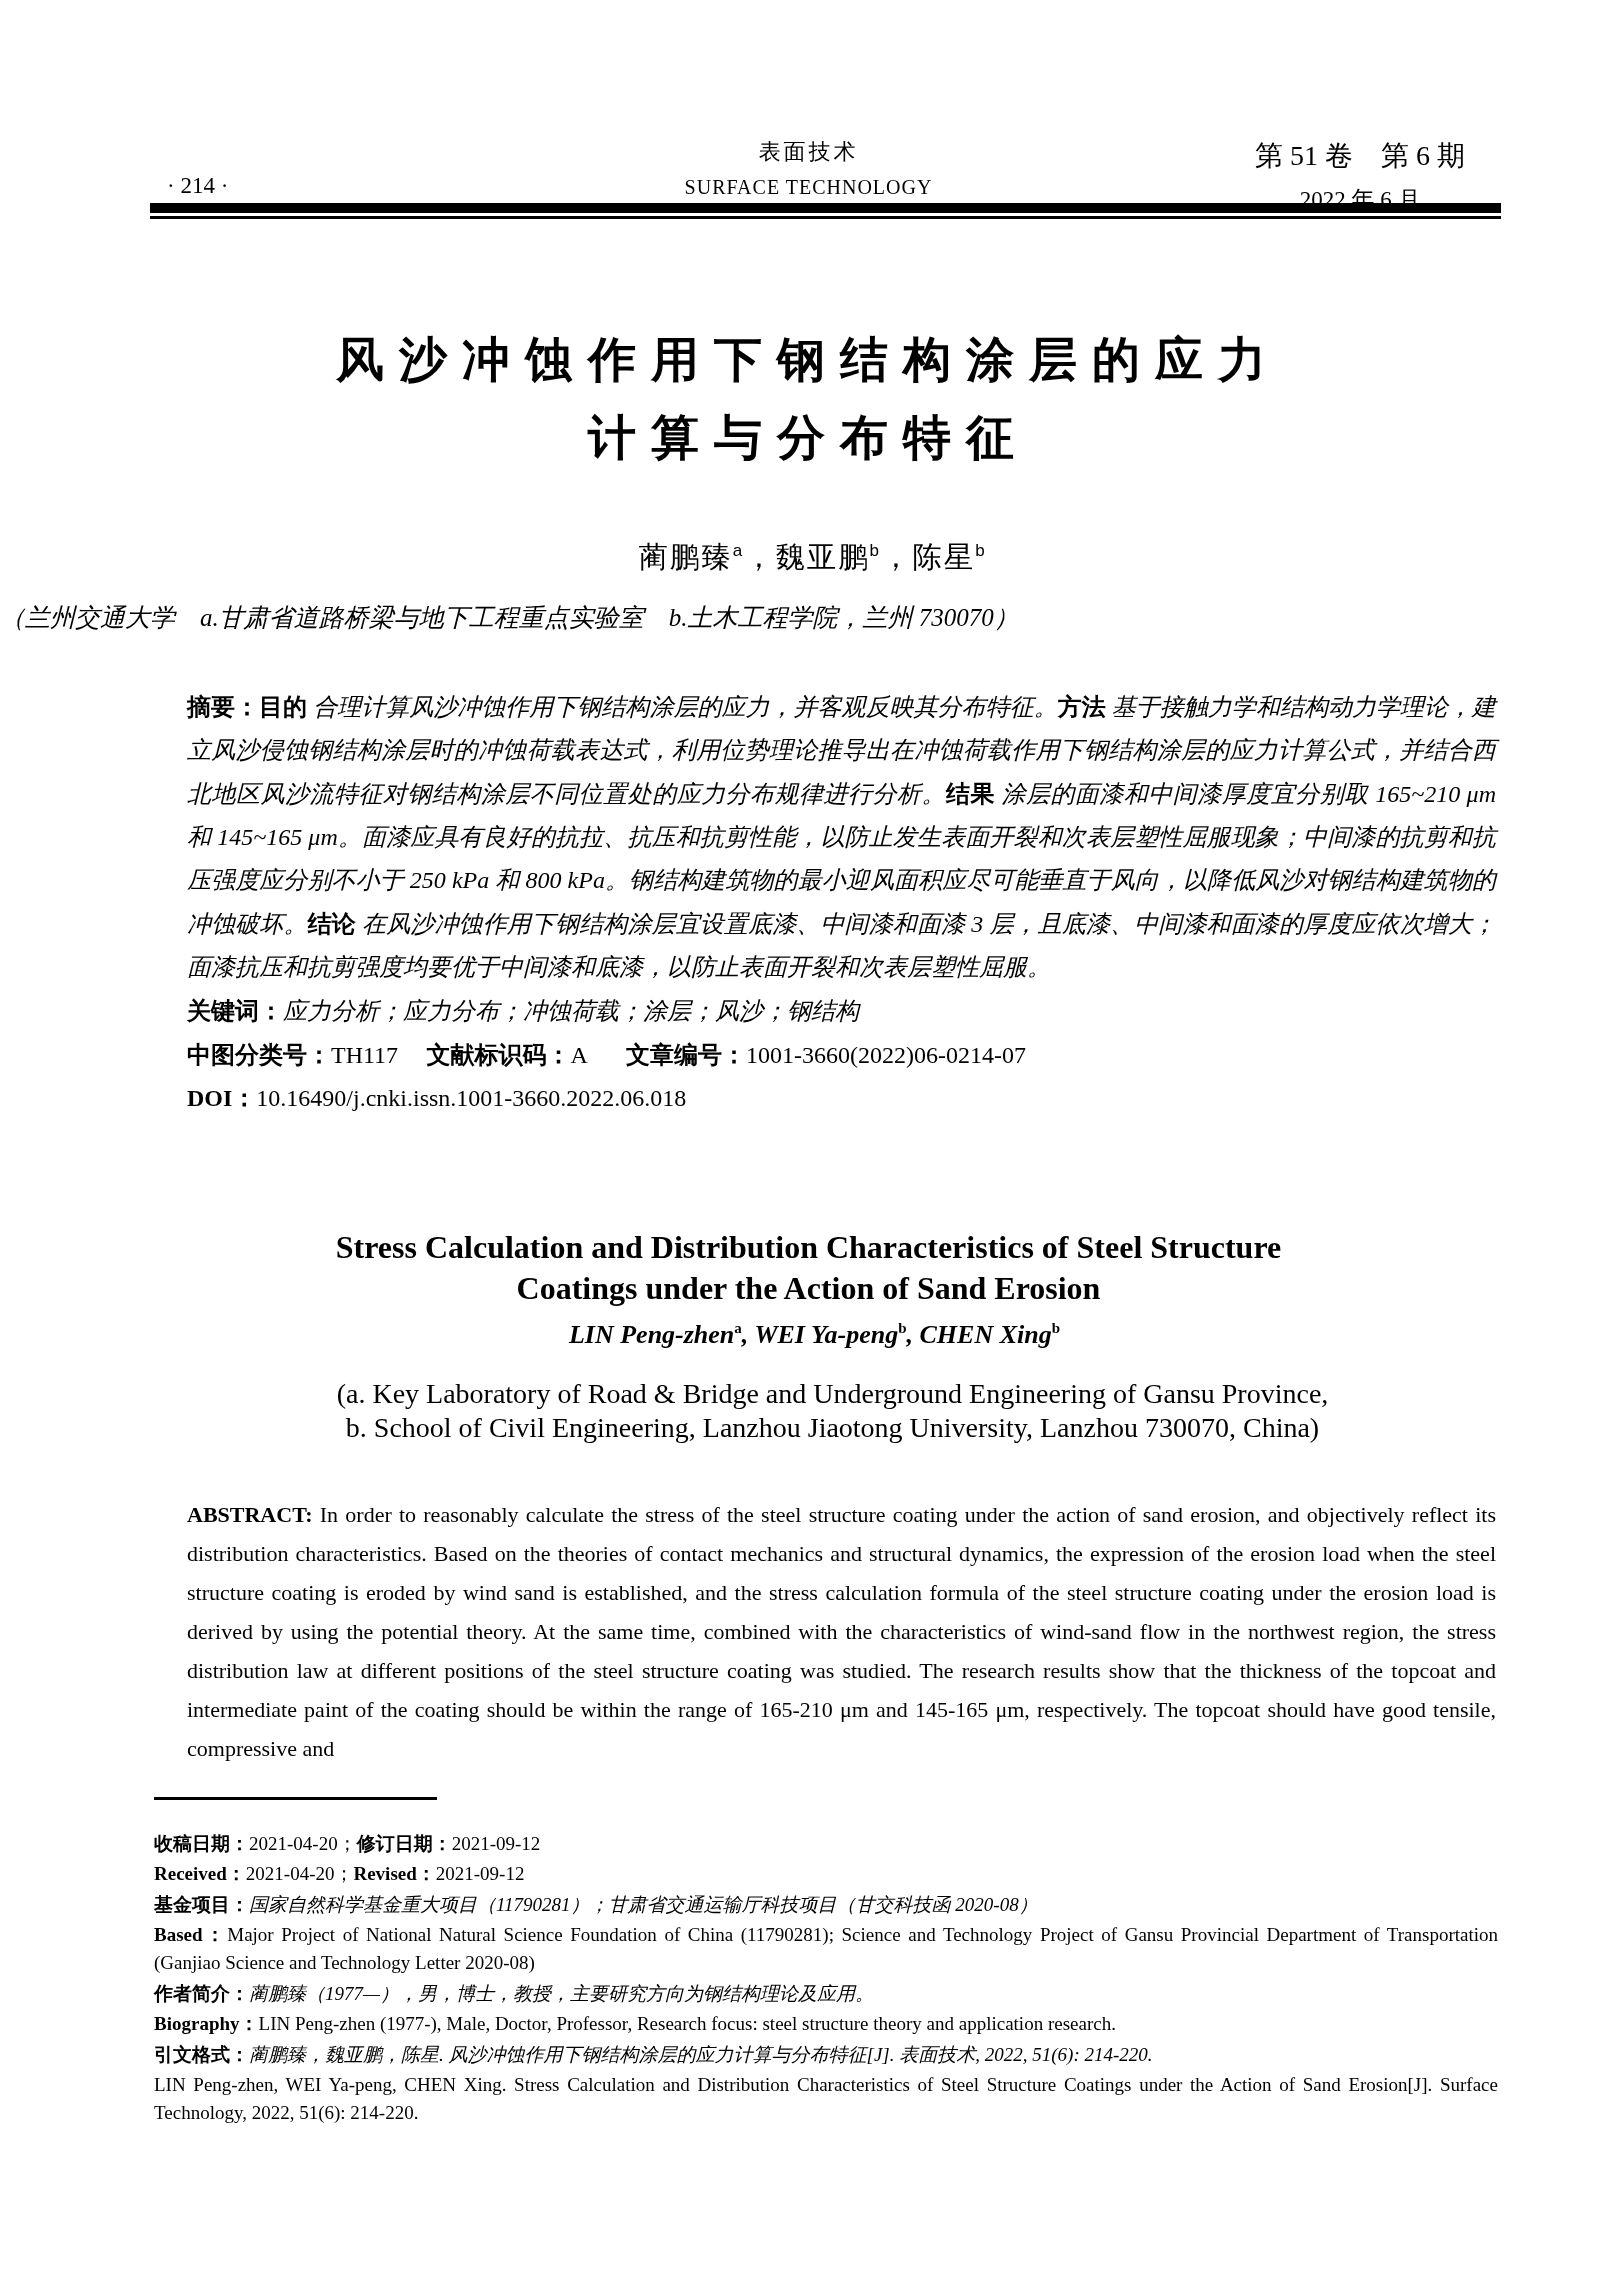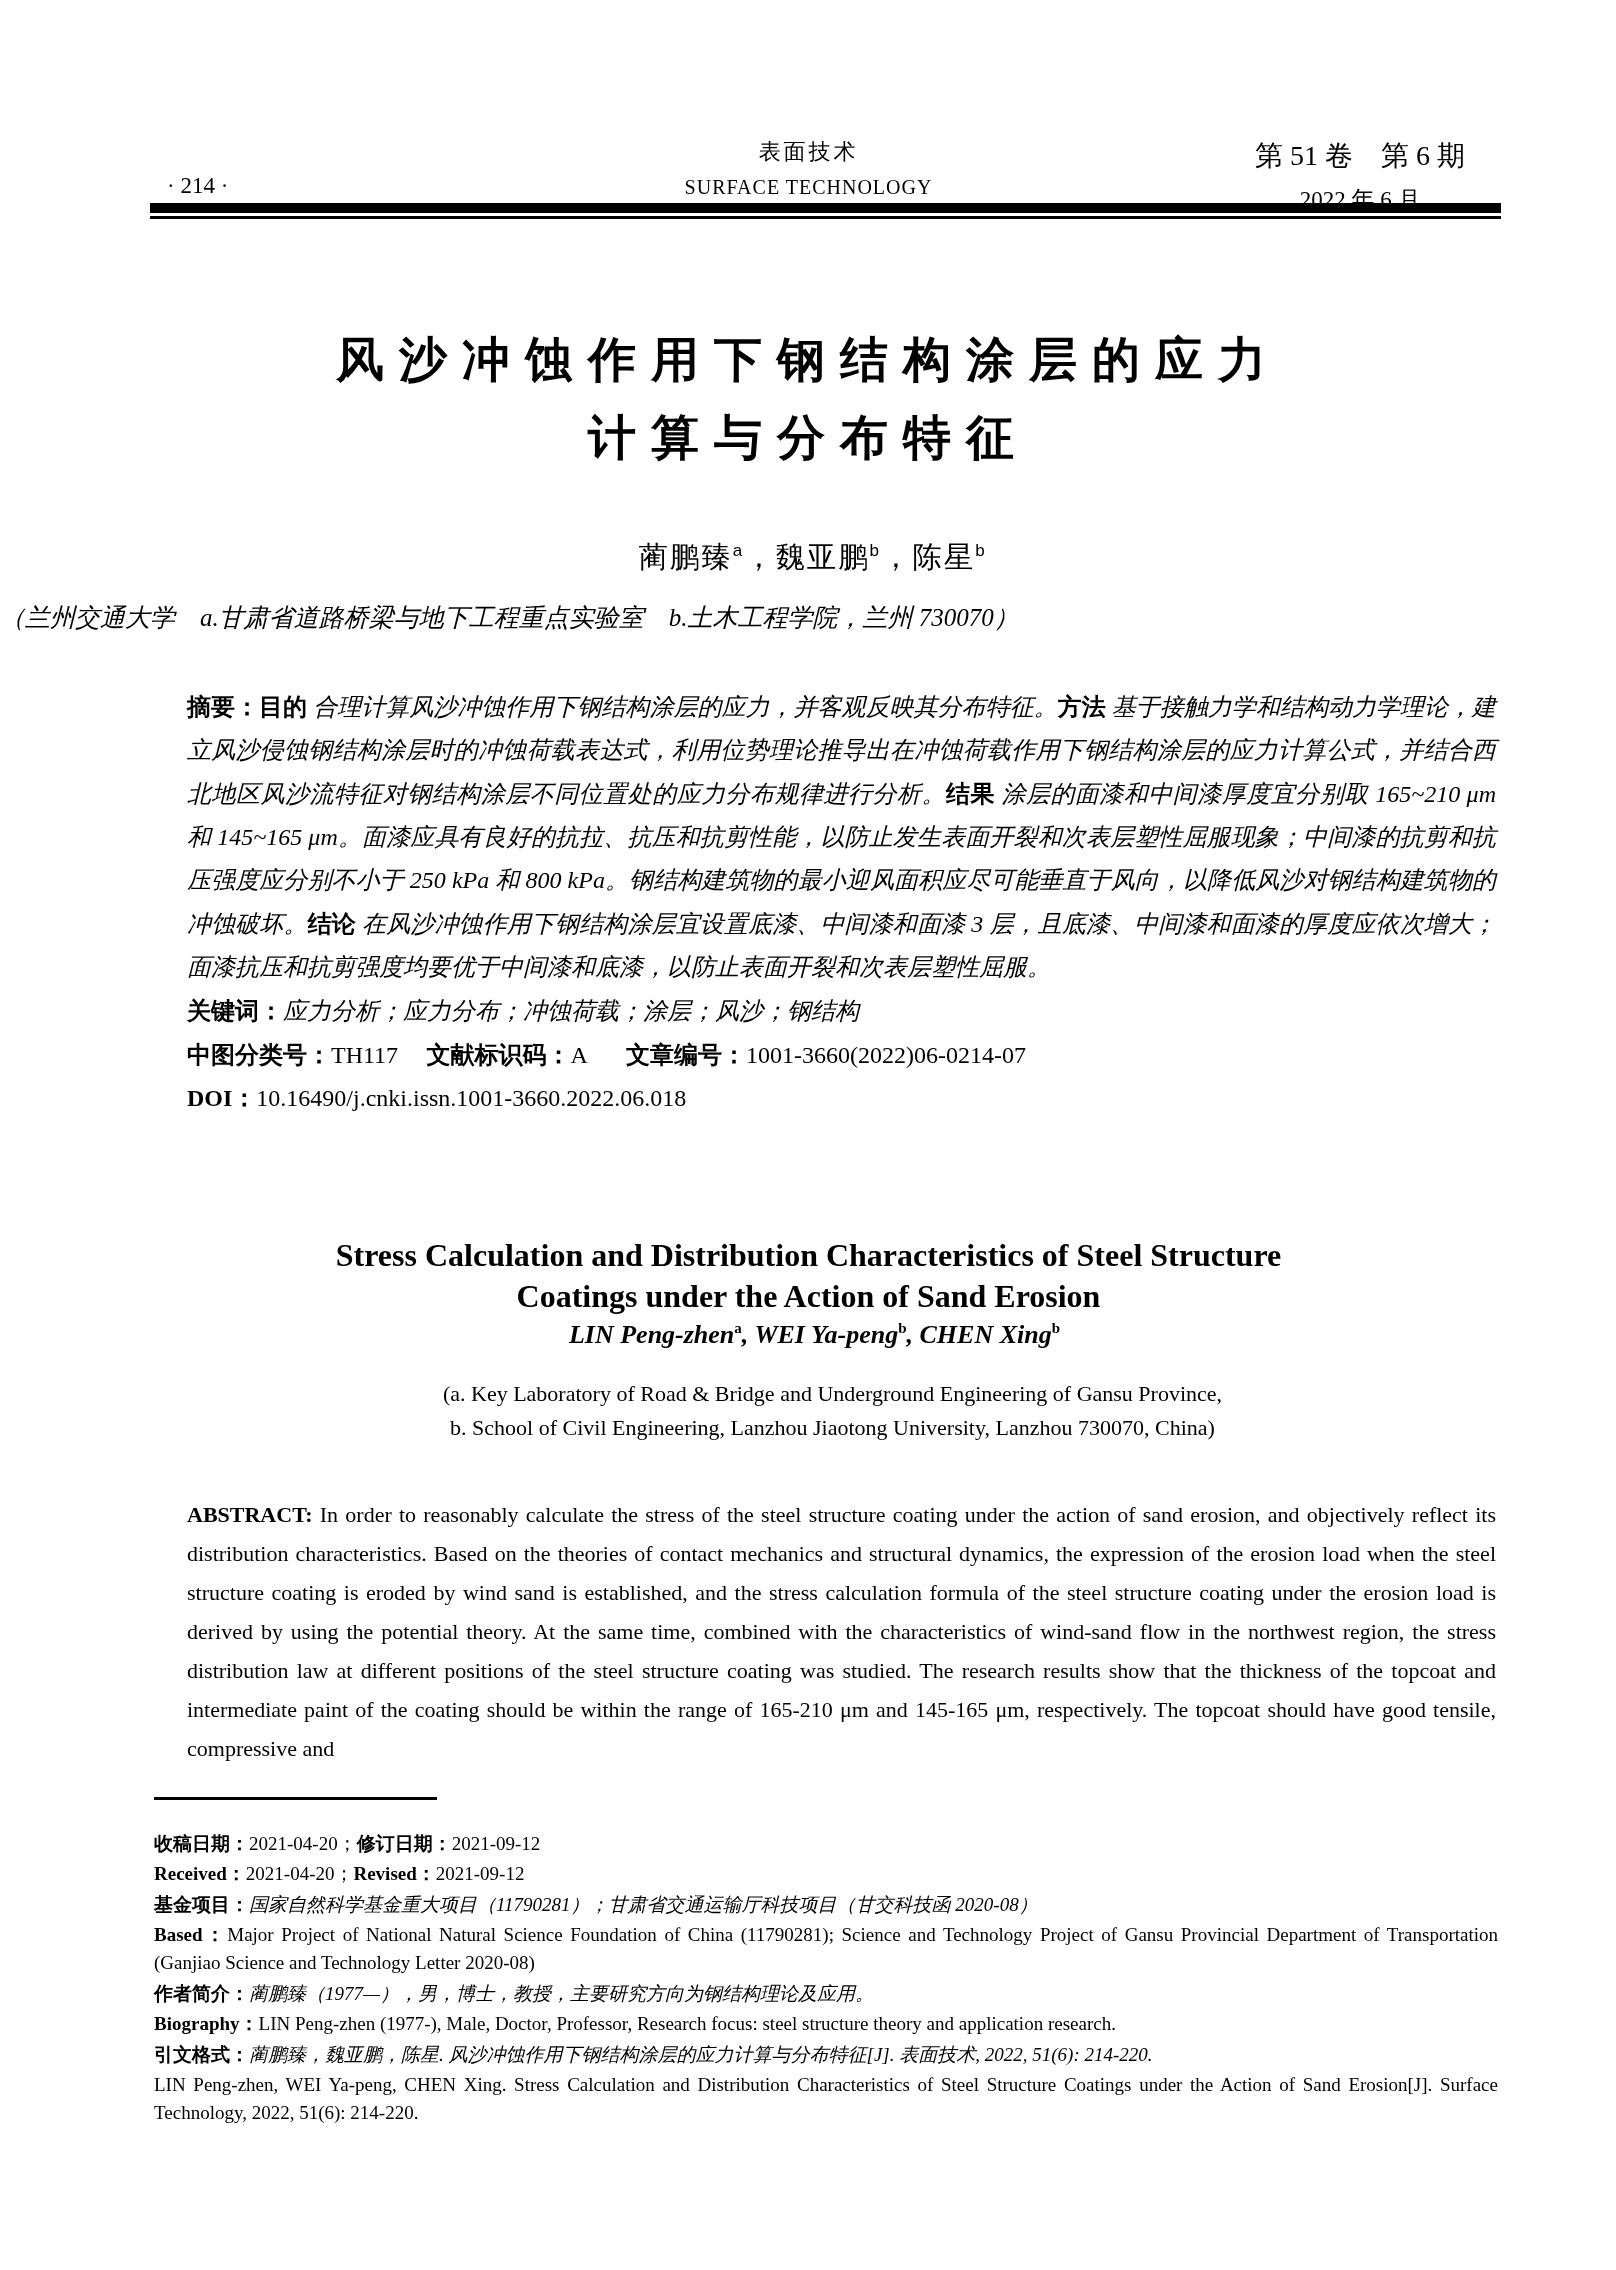--- a/index.html
+++ b/index.html
@@ -45,31 +45,31 @@
   .abs-block {
     position:absolute; left:187px; top:685px; width:1309px;
     font-size:24px; line-height:43px;
   }
   .abs-block p { margin:0; text-align:justify; }
   .clc-gap1 { margin-right:28.5px; }
   .clc-gap2 { margin-right:38px; }
 
   
   .title-en {
-    position:absolute; left:0; right:0; top:1223px; margin:12px; text-align:center;
+    position:absolute; left:0; right:0; top:1223px; margin:4px; text-align:center;
     font-weight:bold; font-size:32px; line-height:41px;
   }
   .authors-en {
     position:absolute; left:0; right:0; top:1320px; text-align:center;
     font-size:26px; font-style:italic; font-weight:bold;padding-left:12px;
   }
   .authors-en sup { font-style:normal; font-size:15px; }
   .affil-en {
     position:absolute; left:0; right:0; top:1377px; text-align:center;
-    font-size:22px; line-height:34px;margin-left:48px;
+    font-size:28px; line-height:34px;margin-left:48px;
   }
 
   
   .abs-en {
     position:absolute; left:187px; top:1495px; width:1309px; margin:0;
     font-size:22px; line-height:39px; text-align:justify;
   }
 
   
   .footnote-rule { position:absolute; left:154px; top:1797px; width:283px; height:2.9px; background:#000; }

